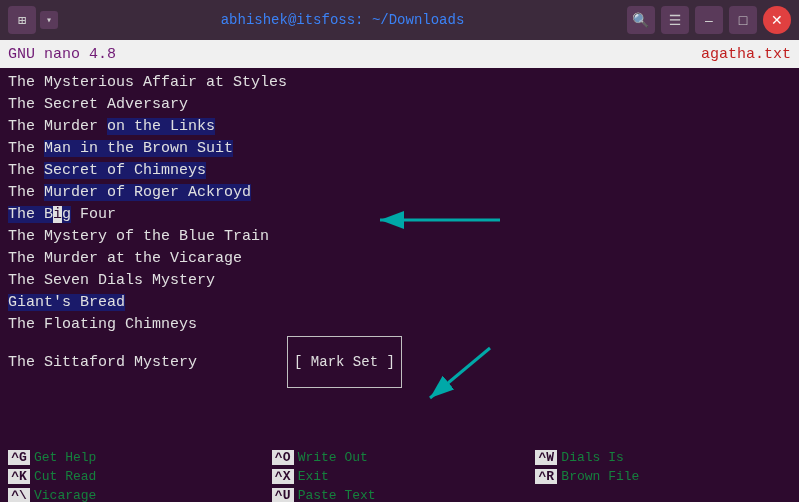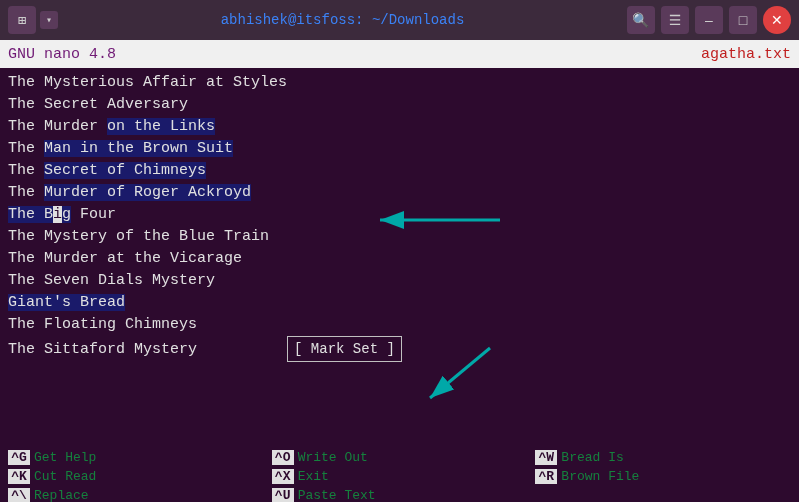--- a/index.html
+++ b/index.html
@@ -53,21 +53,21 @@
       white-space: pre;
     }
 
     
     .sel-blue { background: #1a1a6a; color: #e0e0e0; }
     .cursor-block { background: #e0e0e0; color: #2d0a2e; }
     .mark-set-box {
       display: inline-block;
       border: 1px solid #c0c0c0;
       color: #e0e0e0;
-      padding: 1px 6px;
+      padding: 14px 6px;
       font-size: 14px;
       font-family: 'Courier New', monospace;
       background: #2d0a2e;
     }
 
     
     .footer {
       background: #2d0a2e; height: 56px;
       display: grid; grid-template-columns: repeat(3, 1fr);
       padding: 2px 4px; gap: 0;
@@ -160,35 +160,35 @@
   <div class="footer-item">
     <span class="footer-key">^G</span>
     <span class="footer-label">Get Help</span>
   </div>
   <div class="footer-item">
     <span class="footer-key">^O</span>
     <span class="footer-label">Write Out</span>
   </div>
   <div class="footer-item">
     <span class="footer-key">^W</span>
-    <span class="footer-label">Bread Is</span>
+    <span class="footer-label">Dials Is</span>
   </div>
   <div class="footer-item">
     <span class="footer-key">^K</span>
     <span class="footer-label">Cut Read</span>
   </div>
   <div class="footer-item">
     <span class="footer-key">^X</span>
     <span class="footer-label">Exit</span>
   </div>
   <div class="footer-item">
     <span class="footer-key">^R</span>
     <span class="footer-label">Brown File</span>
   </div>
   <div class="footer-item">
     <span class="footer-key">^\</span>
-    <span class="footer-label">Replace</span>
+    <span class="footer-label">Vicarage</span>
   </div>
   <div class="footer-item">
     <span class="footer-key">^U</span>
     <span class="footer-label">Paste Text</span>
   </div>
 </div>
 
 </body></html>

